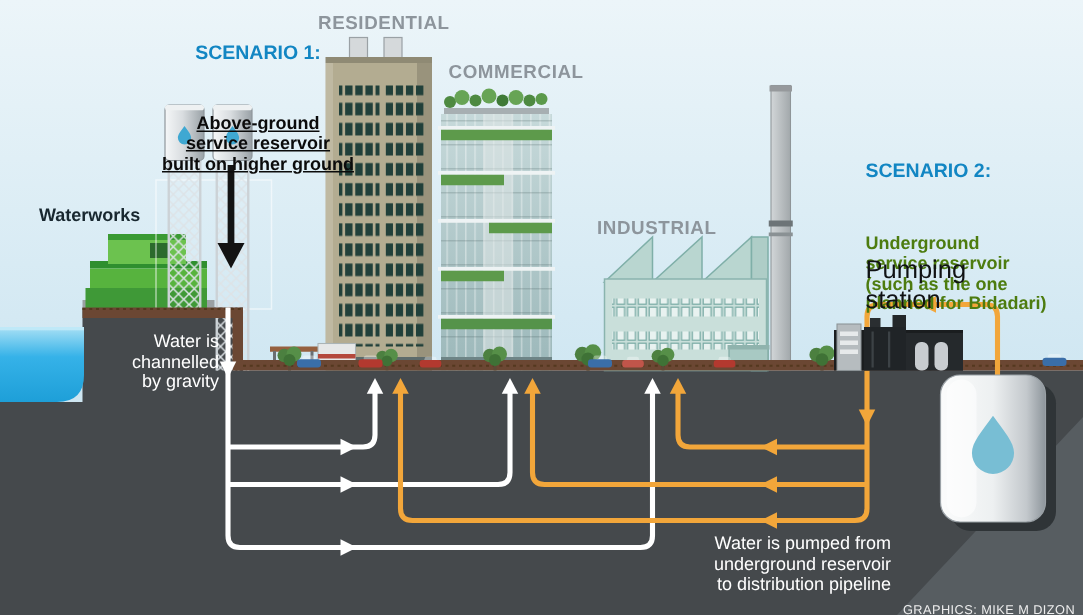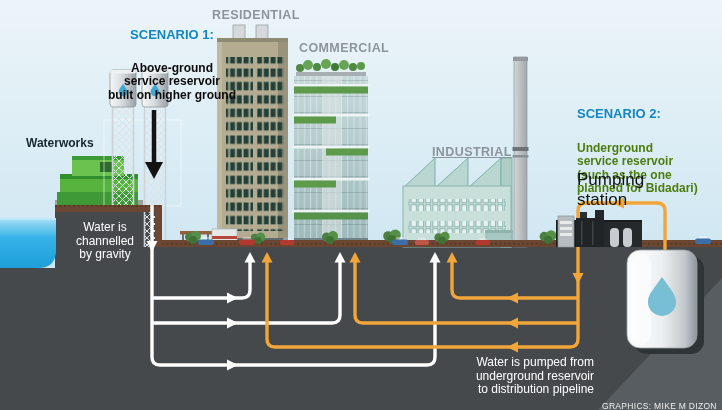--- a/index.html
+++ b/index.html
@@ -5,33 +5,33 @@
   html,body{margin:0;padding:0;background:#fff;}
   .stage{
     position:relative;width:722px;height:410px;overflow:hidden;
     font-family:"Liberation Sans",sans-serif;
     outline:1px solid #aeb4b8;outline-offset:-1px;
     background:#d5e8f2;
   }
   .scene{position:absolute;left:0;top:0;}
   .txt{position:absolute;white-space:pre-line;}
   .s1-block{left:76px;top:9px;width:192px;text-align:center;}
-  .s1-title{color:#1286c3;font-weight:700;font-size:13px;margin-bottom:2px;}
-  .s1-body{color:#0b0b0b;font-weight:700;font-size:12px;line-height:1.12;}
+  .s1-title{color:#1286c3;font-weight:700;font-size:13px;margin-bottom:16px;}
+  .s1-body{color:#0b0b0b;font-weight:700;font-size:12px;line-height:1.12;text-decoration:underline;}
   .lbl-waterworks{left:26px;top:136px;font-size:12px;font-weight:600;color:#18272f;}
   .lbl-zone{color:#8d959c;font-weight:700;font-size:12.5px;letter-spacing:.4px;}
   .lbl-res{left:212px;top:8px;}
   .lbl-com{left:299px;top:41px;}
-  .lbl-ind{left:432px;top:145px;text-decoration:underline;}
+  .lbl-ind{left:398px;top:145px;}
   .s2-block{left:577px;top:88px;width:142px;text-align:left;}
-  .s2-title{color:#1286c3;font-weight:700;font-size:13px;margin-bottom:3px;}
+  .s2-title{color:#1286c3;font-weight:700;font-size:13px;margin-bottom:17px;}
   .s2-body{color:#4d7c0f;font-weight:700;font-size:12px;line-height:1.12;}
   .lbl-pumping{left:577px;top:170px;font-size:17px;color:#101214;line-height:1.15;}
   .note{color:#ffffff;font-size:12px;line-height:1.14;}
-  .note-gravity{left:64px;top:221px;width:82px;text-align:center;}
+  .note-gravity{left:64px;top:221px;width:82px;text-align:right;}
   .note-pumped{left:450px;top:356px;width:144px;text-align:right;}
   .credit{left:602px;top:401px;font-size:8.5px;font-weight:400;letter-spacing:.3px;color:#ededed;white-space:nowrap;}
 </style>
 </head>
 <body>
 
 <div class="stage">
 
 <svg class="scene" width="722" height="410" viewBox="0 0 722 410">
   <defs>

